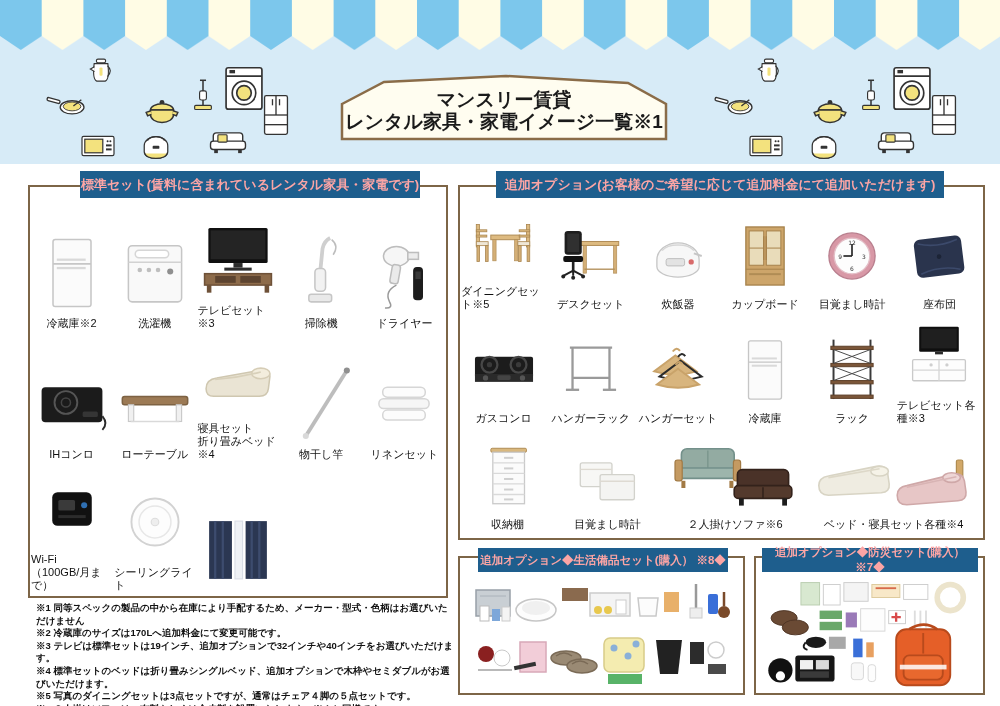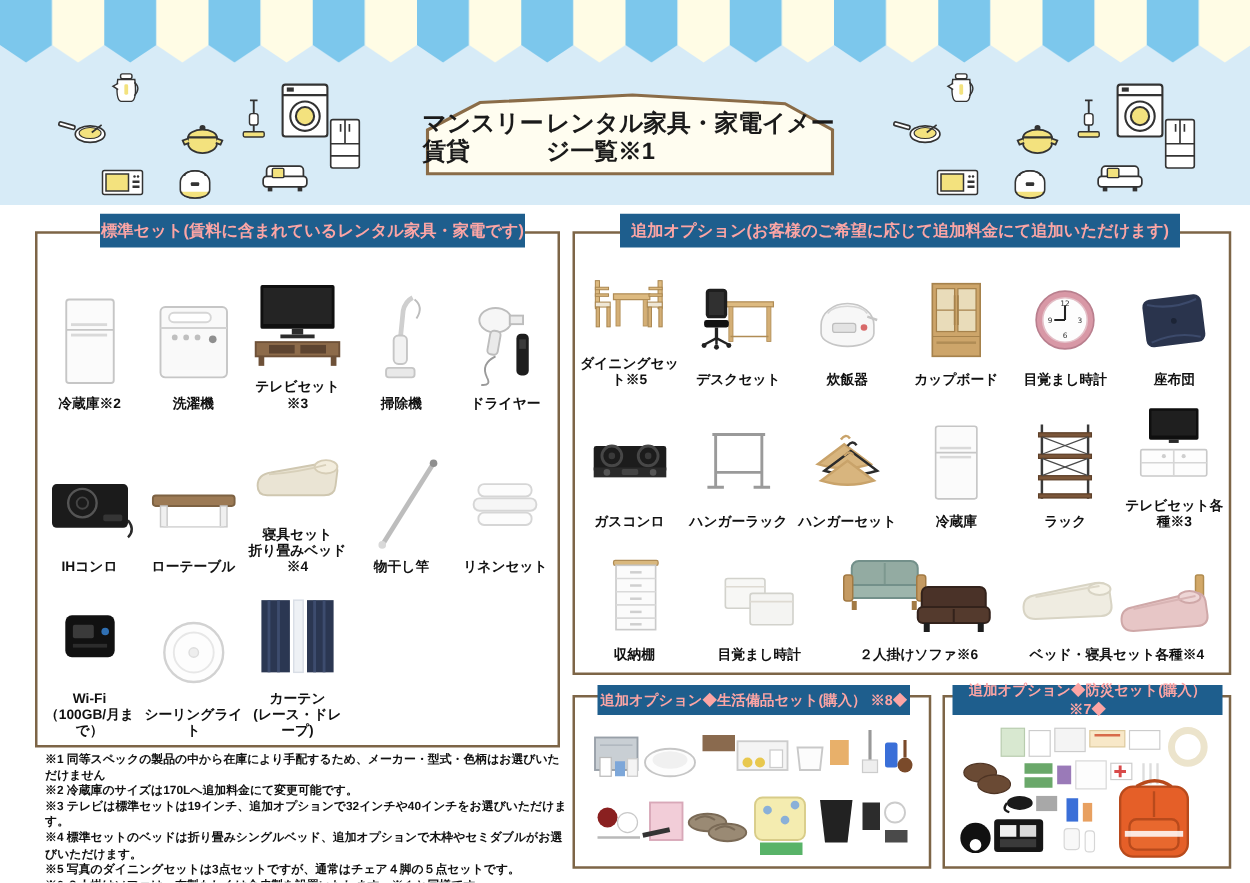--- a/index.html
+++ b/index.html
@@ -5,32 +5,32 @@
   html,body{margin:0;padding:0;background:#fff;}
   .page{position:relative;width:1000px;height:706px;background:#ffffff;
         font-family:"Liberation Sans",sans-serif;overflow:hidden;}
   
   .band{position:absolute;left:0;top:0;width:1000px;height:164px;background:#d7ebf7;}
   .stripes{position:absolute;left:0;top:0;width:1000px;height:52px;}
   .deco{position:absolute;}
   
   .plaque{position:absolute;left:338px;top:74px;width:332px;height:68px;z-index:5;}
   .plaque-text{position:absolute;left:0;top:0;width:100%;height:100%;display:flex;
-      align-items:center;justify-content:center;padding-top:6px;box-sizing:border-box;}
+      flex-direction:column;align-items:center;justify-content:center;padding-top:6px;box-sizing:border-box;}
   .plaque-l1{font-size:19px;font-weight:bold;color:#1a1a1a;line-height:22px;}
   .plaque-l2{font-size:19px;font-weight:bold;color:#1a1a1a;line-height:22px;}
   
   .hbar{position:absolute;background:#1e5e8d;color:#fca5a5;font-weight:bold;text-align:center;
         display:flex;align-items:center;justify-content:center;z-index:6;box-sizing:border-box;}
   
   .panel{position:absolute;background:#ffffff;border:2px solid #7d6547;box-sizing:border-box;}
   .grid{display:grid;}
   .cell{display:flex;flex-direction:column;align-items:center;justify-content:flex-end;
         padding:1px 1px 2px 1px;min-width:0;}
-  .lbl{font-size:11px;font-weight:bold;color:#111;text-align:center;line-height:13px;
+  .lbl{font-size:11px;font-weight:normal;color:#111;line-height:13px;
        white-space:pre-line;margin-top:2px;}
   .ph{width:76px;height:84px;flex:0 0 auto;}
   .ph-s{width:66px;height:80px;flex:0 0 auto;}
   .ph-w{width:138px;height:86px;flex:0 0 auto;}
   .ph-xw{width:176px;height:86px;flex:0 0 auto;}
   .boxcontent{position:absolute;left:4px;right:4px;bottom:4px;top:18px;display:flex;
         align-items:center;justify-content:center;}
   
   .foot{position:absolute;left:36px;top:602px;width:420px;}
   .fn{font-size:9.5px;font-weight:bold;color:#111;line-height:12.6px;}
@@ -640,22 +640,20 @@
       <div class="cell">
           <svg class="ph">
             <use href="#p-ceiling"></use>
           </svg>
           <div class="lbl">シーリングライト</div>
         </div>
       <div class="cell">
           <svg class="ph">
             <use href="#p-curtain"></use>
           </svg>
-          <div class="lbl">カーテン
-(レース・ドレープ)</div>
         </div>
     </div>
   </div>
 
   <div class="hbar" style="left:496px;top:171px;width:448px;height:27px;font-size:13px">追加オプション(お客様のご希望に応じて追加料金にて追加いただけます)</div>
   <div class="panel" style="left:458px;top:185px;width:527px;height:355px">
     <div class="grid" style="grid-template-columns:repeat(6,1fr);grid-auto-rows:114px;margin-top:12px">
       <div class="cell">
           <svg class="ph-s">
             <use href="#p-dining"></use>

